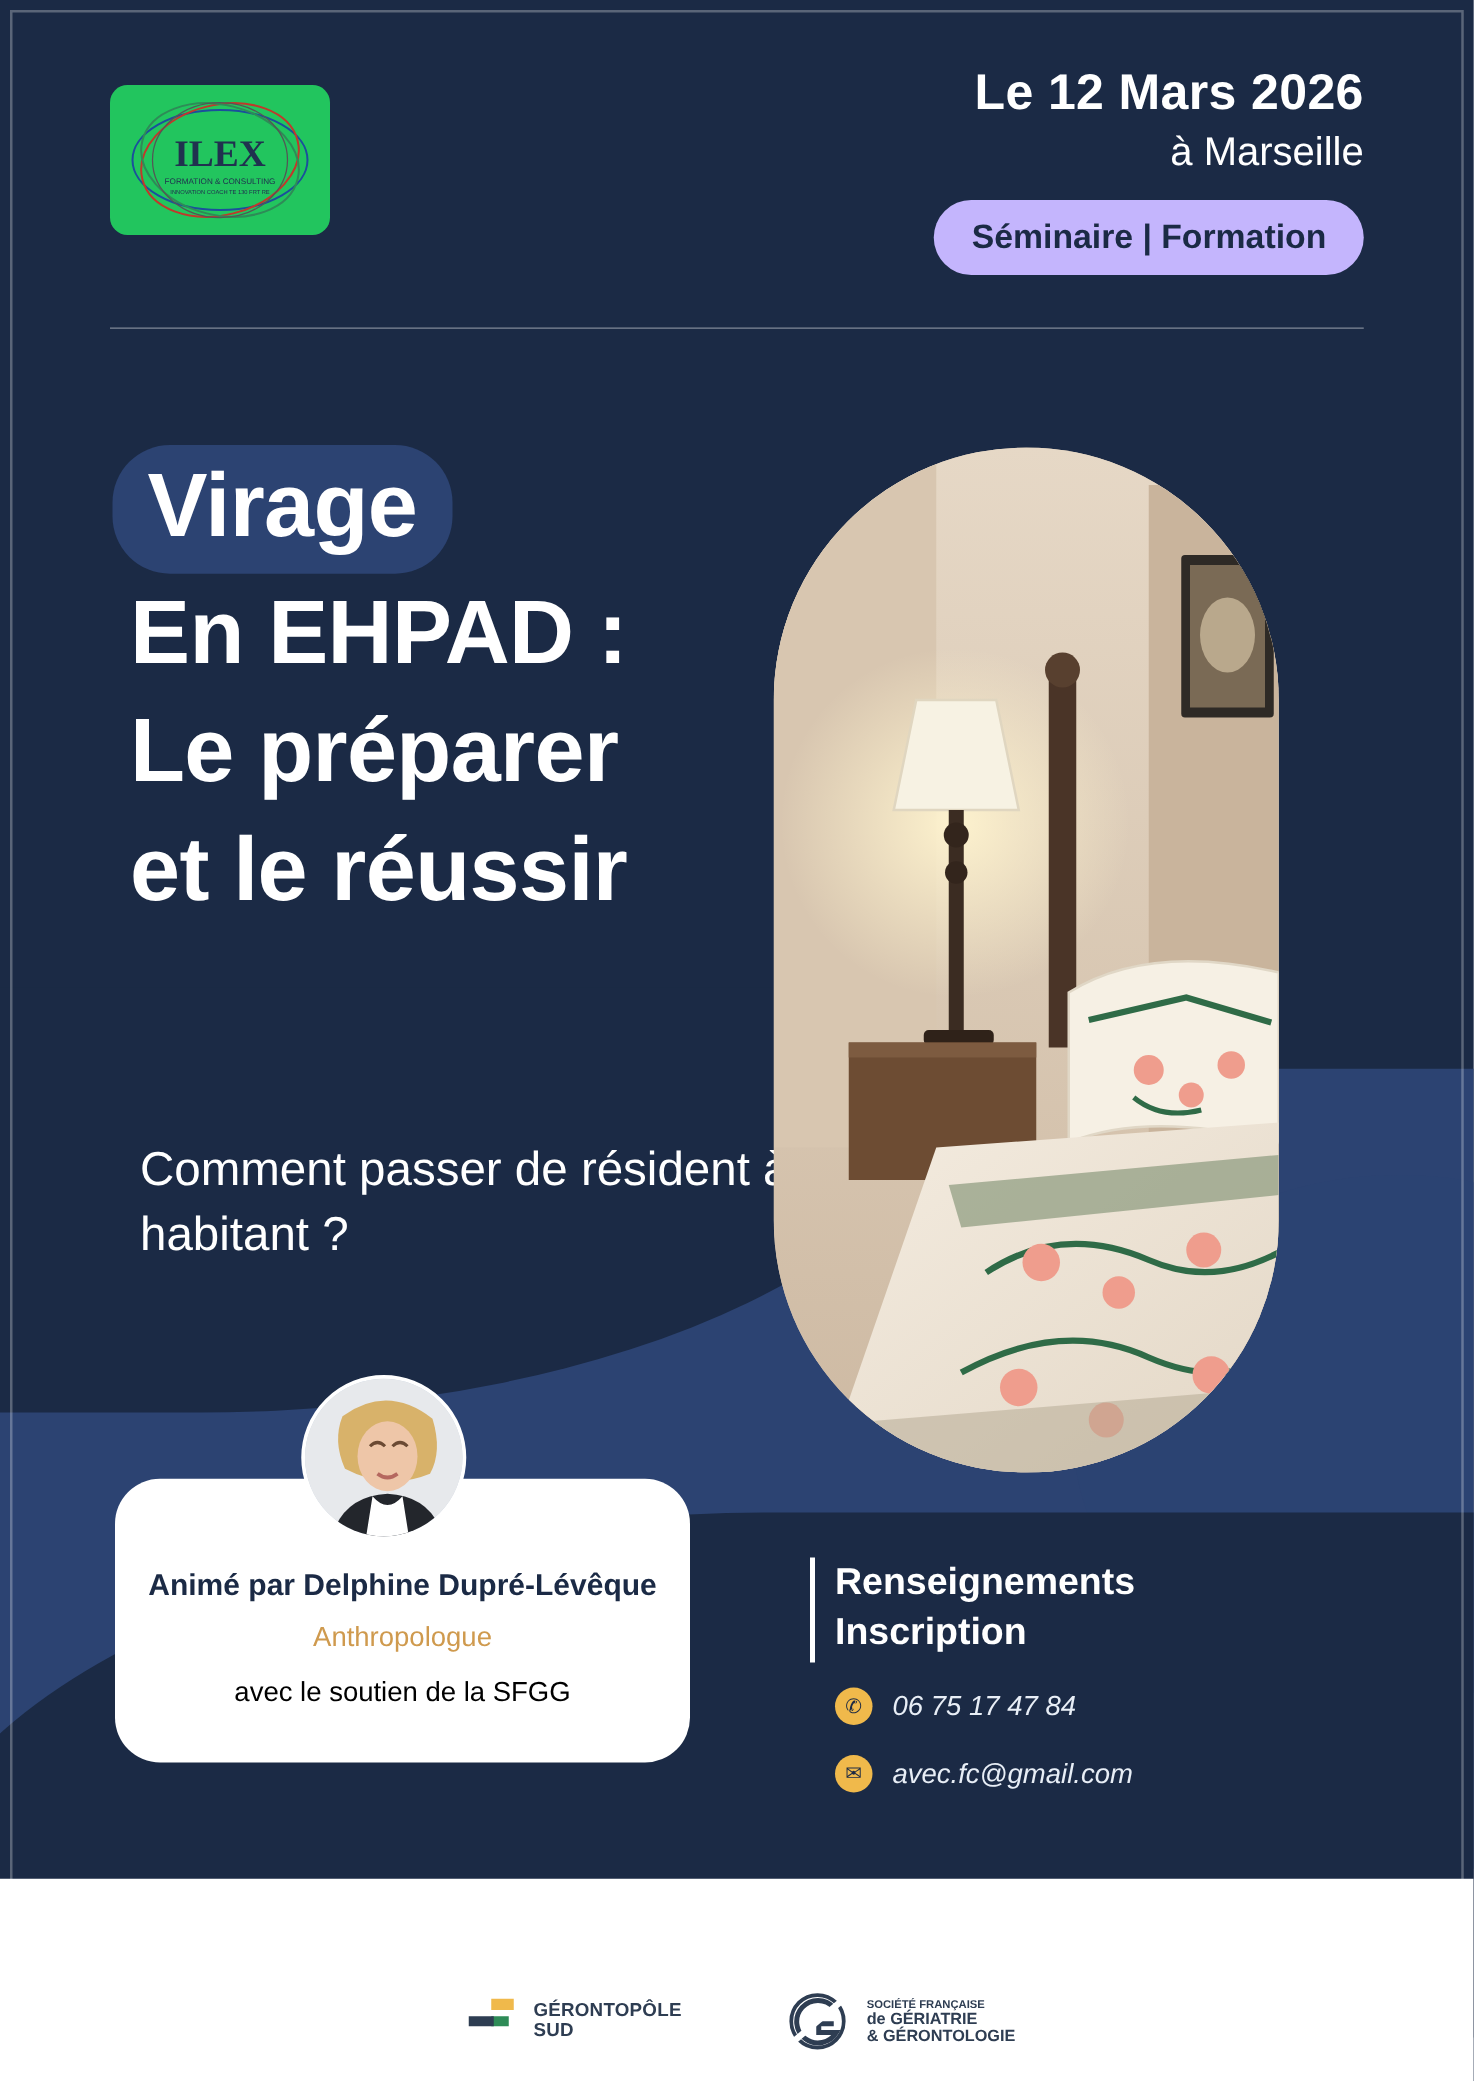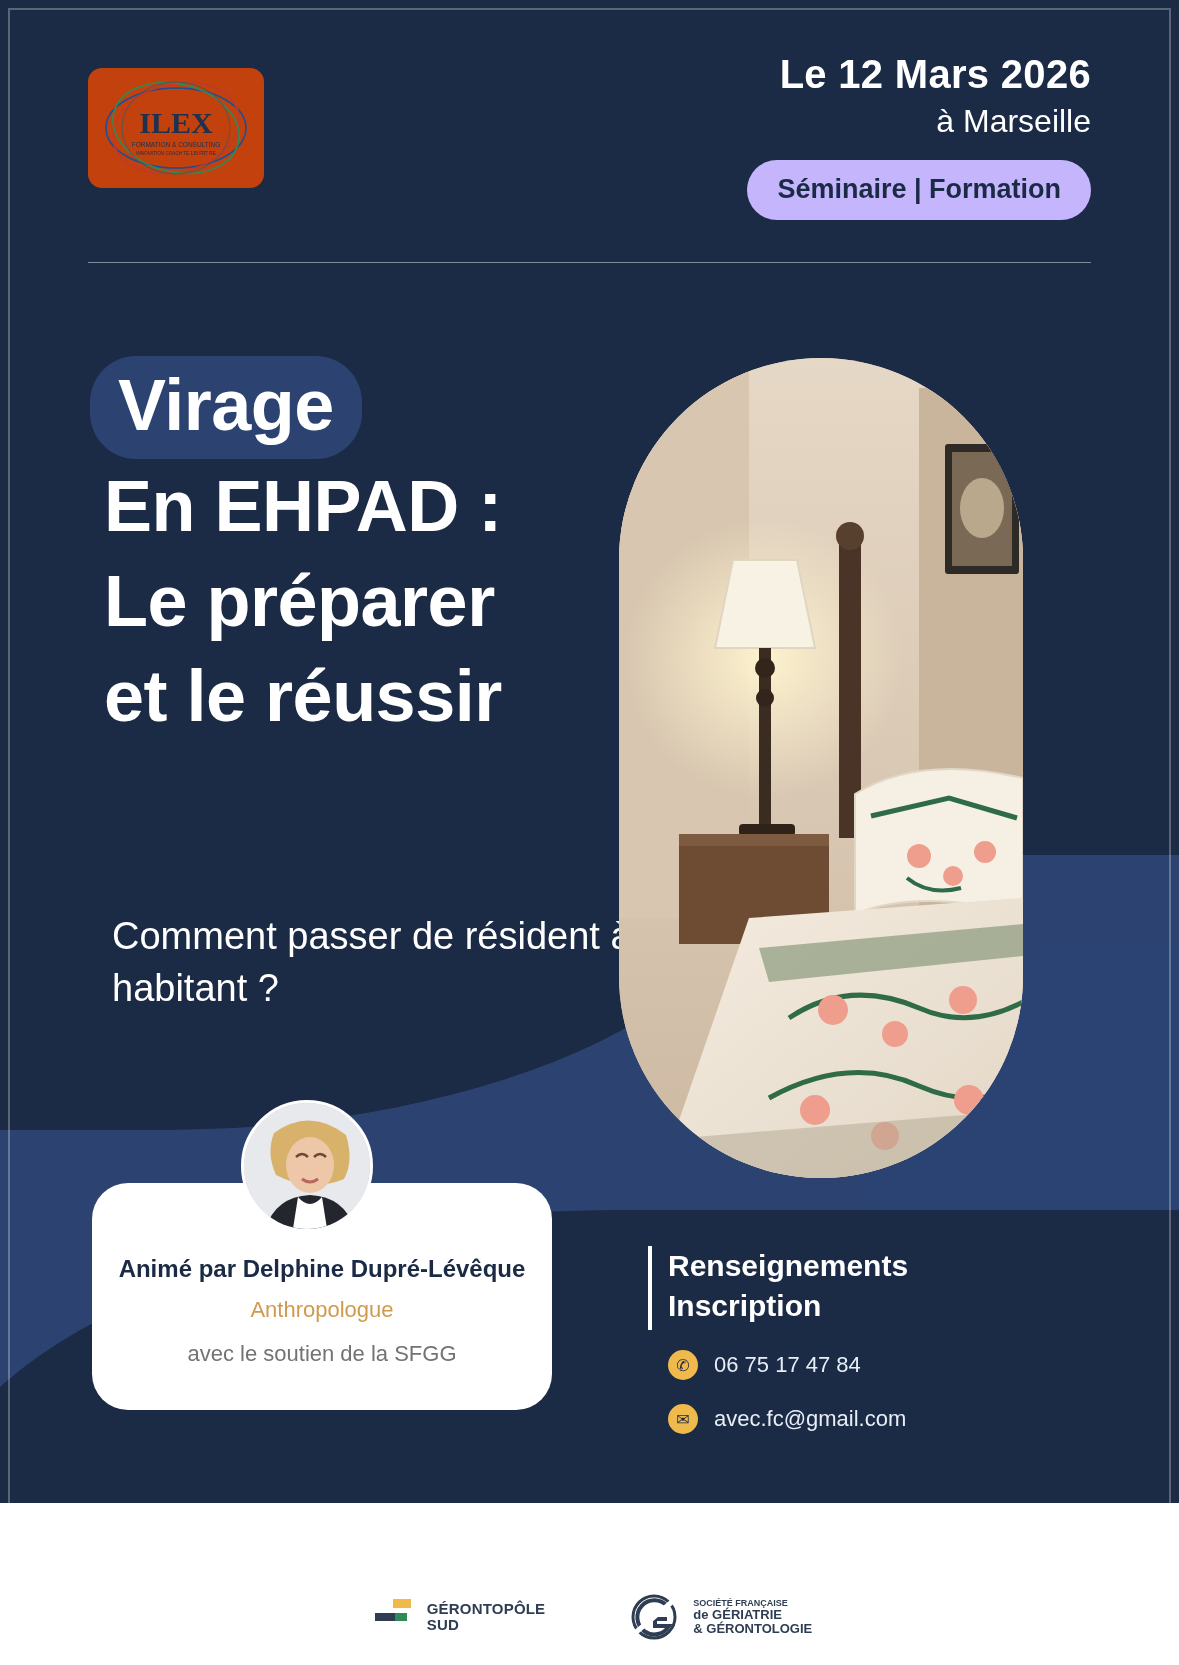--- a/index.html
+++ b/index.html
@@ -71,21 +71,21 @@
     pointer-events: none;
   }
 
   
   .logo-badge {
     position: absolute;
     left: 88px;
     top: 68px;
     width: 176px;
     height: 120px;
-    background: #c2410c;
+    background: #22c55e;
     border-radius: 14px;
     display: flex;
     align-items: center;
     justify-content: center;
   }
   .logo-badge svg { display: block; }
 
   .header-right {
     position: absolute;
     right: 88px;
@@ -196,21 +196,21 @@
     color: #1b2a45;
     font-size: 24px;
     font-weight: bold;
   }
   .speaker-role {
     color: #cf9a4e;
     font-size: 22px;
     margin-top: 14px;
   }
   .speaker-support {
-    color: #737373;
+    color: #000000;
     font-size: 22px;
     margin-top: 18px;
   }
 
   
   .contact {
     position: absolute;
     left: 668px;
     top: 1246px;
     width: 420px;
@@ -243,20 +243,21 @@
     color: #1b2a45;
     font-size: 16px;
     display: flex;
     align-items: center;
     justify-content: center;
     flex: none;
   }
   .contact-text {
     font-size: 22px;
     color: #e8eef6;
+    font-style: italic;
   }
 
   
   .footer-logos {
     position: absolute;
     left: 0;
     bottom: 24px;
     width: 1179px;
     display: flex;
     align-items: center;

